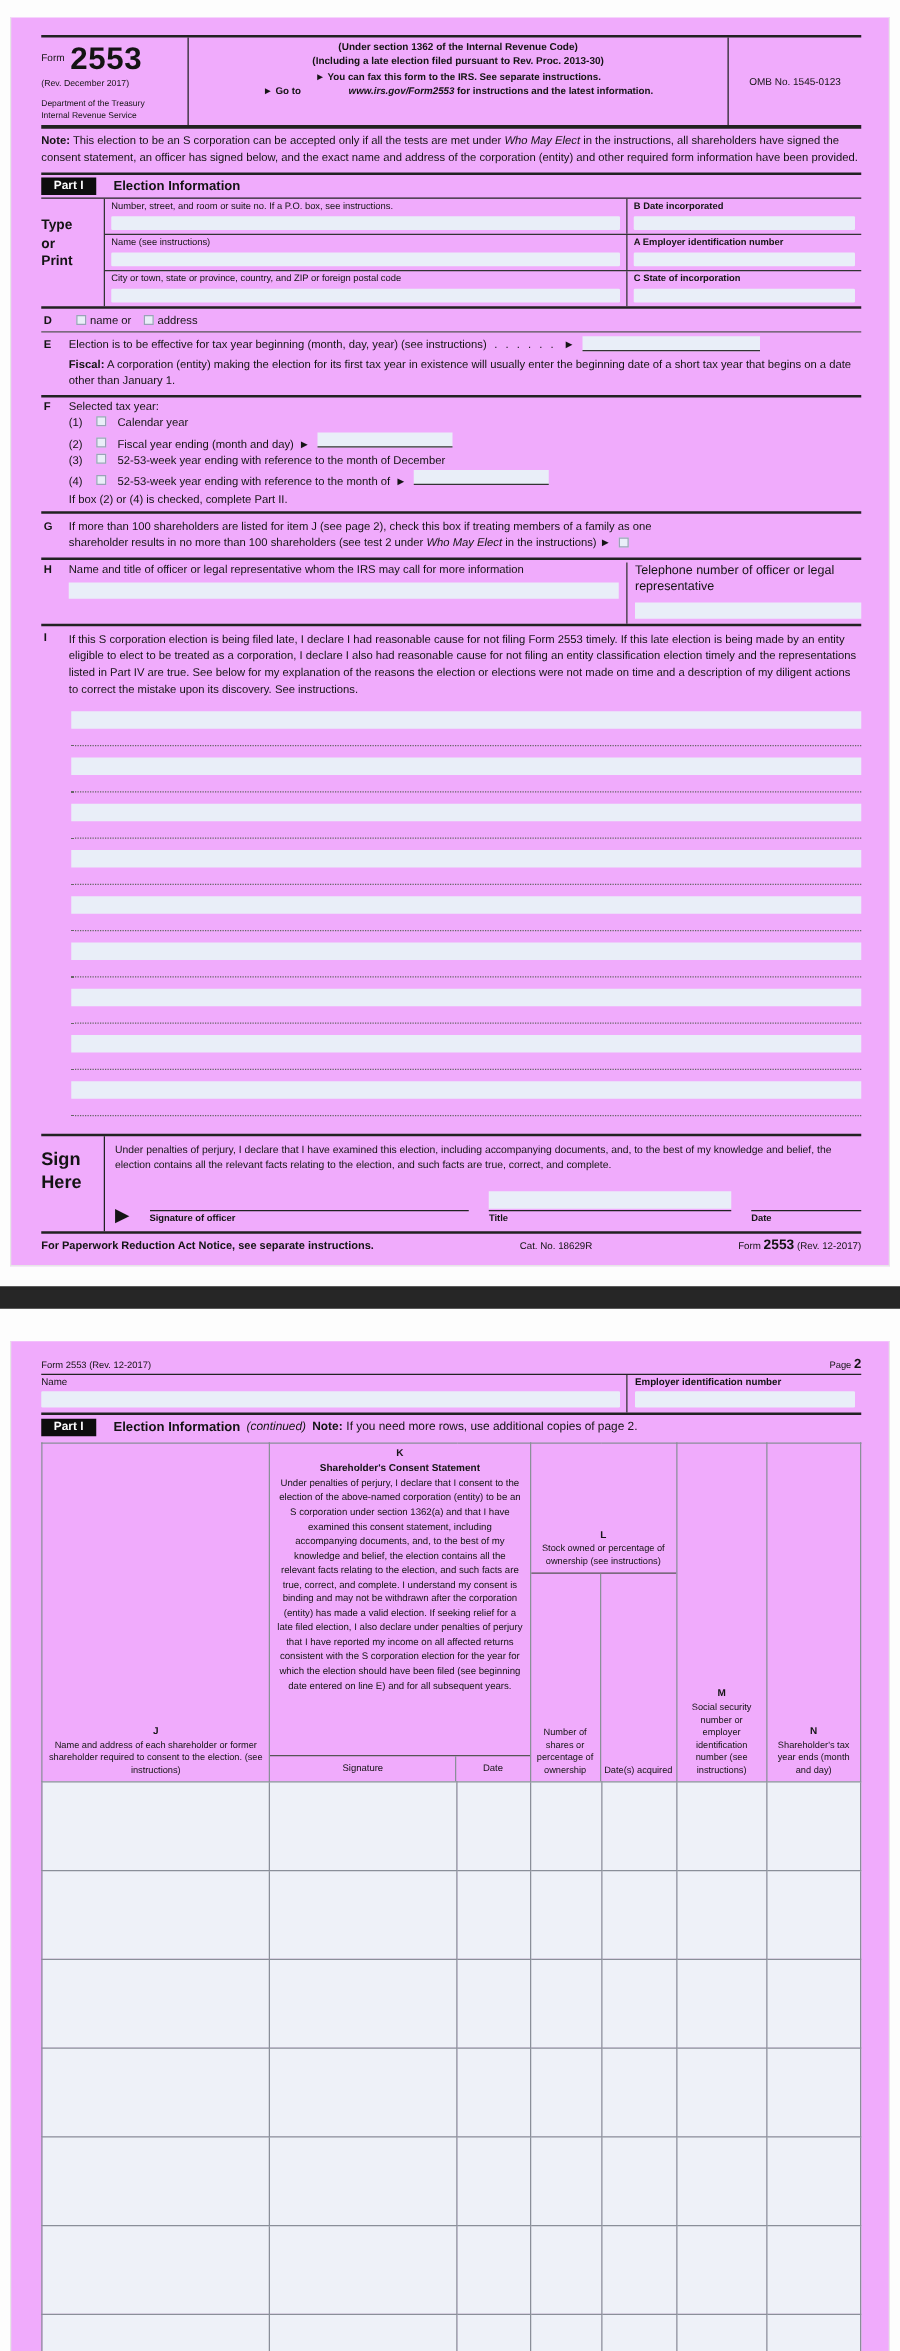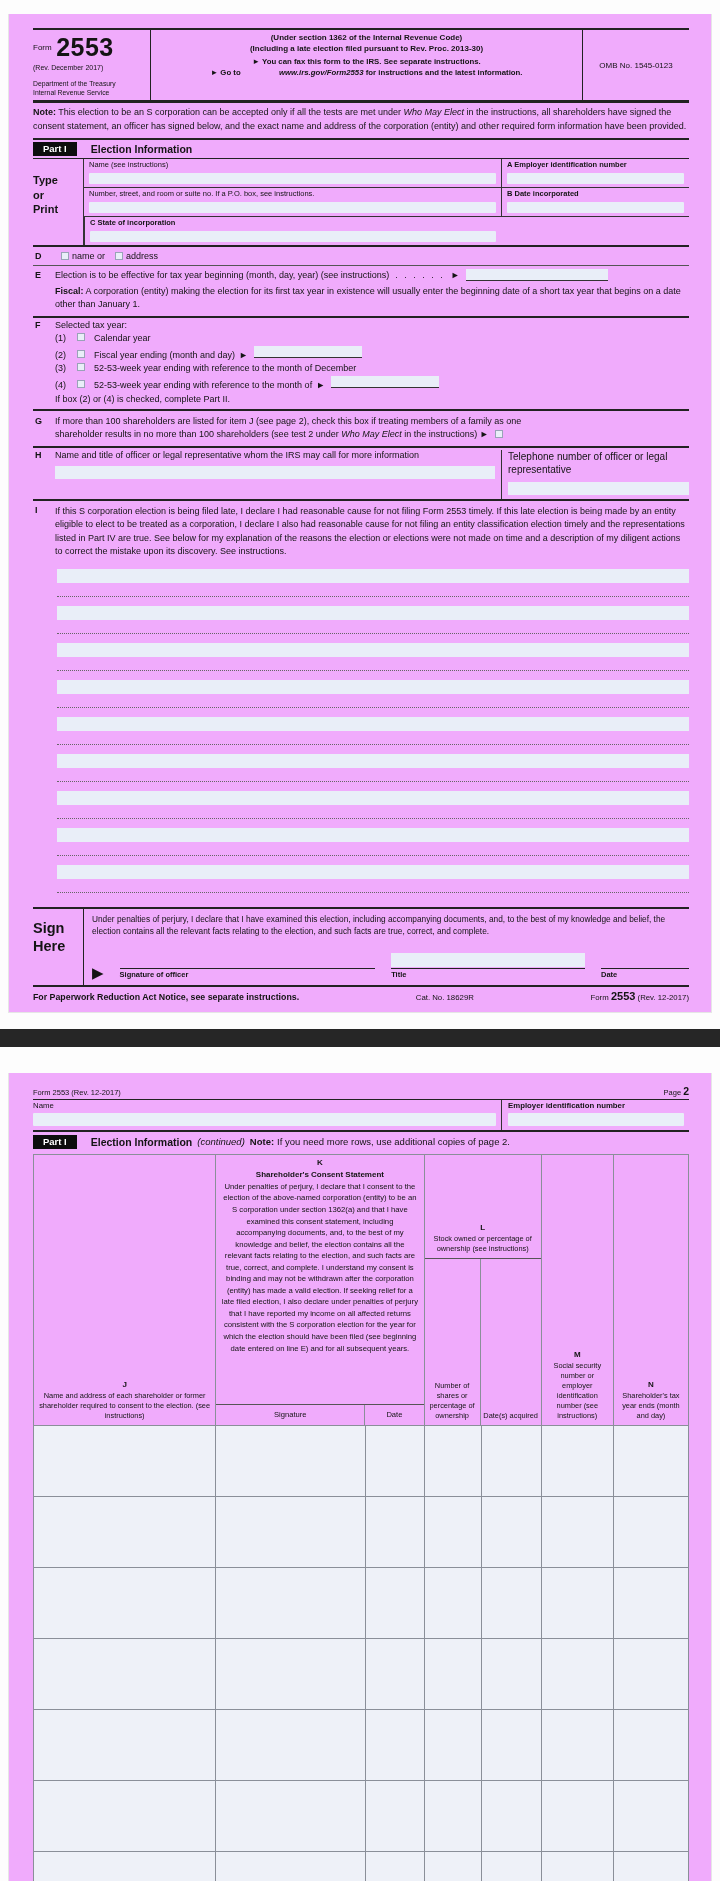--- a/index.html
+++ b/index.html
@@ -159,39 +159,43 @@
       <span class="part-title">Election Information</span>
     </div>
 
     <div class="tp">
       <div class="tp-label">Type
 or
 Print</div>
       <div class="tp-rows">
         <div class="tp-row">
           <div class="tp-cell">
+            <div class="flabel">Number, street, and room or suite no. If a P.O. box, see instructions.</div>
+            <div class="bluefield"></div>
+          </div>
+          <div class="tp-cell rt">
+            <div class="flabel b"><span class="ltr">B</span> <span>Date incorporated</span></div>
+            <div class="bluefield"></div>
+          </div>
+        </div>
+        <div class="tp-row">
+          <div class="tp-cell">
             <div class="flabel">Name (see instructions)</div>
             <div class="bluefield"></div>
           </div>
           <div class="tp-cell rt">
             <div class="flabel b"><span class="ltr">A</span> <span>Employer identification number</span></div>
             <div class="bluefield"></div>
           </div>
         </div>
         <div class="tp-row">
           <div class="tp-cell">
-            <div class="flabel">Number, street, and room or suite no. If a P.O. box, see instructions.</div>
-            <div class="bluefield"></div>
-          </div>
-          <div class="tp-cell rt">
-            <div class="flabel b"><span class="ltr">B</span> <span>Date incorporated</span></div>
-            <div class="bluefield"></div>
-          </div>
-        </div>
-        <div class="tp-row">
+            <div class="flabel">City or town, state or province, country, and ZIP or foreign postal code</div>
+            <div class="bluefield"></div>
+          </div>
           <div class="tp-cell rt">
             <div class="flabel b"><span class="ltr">C</span> <span>State of incorporation</span></div>
             <div class="bluefield"></div>
           </div>
         </div>
       </div>
     </div>
 
     <div class="lrow sep1">
       <span class="ltrcol">D</span>

